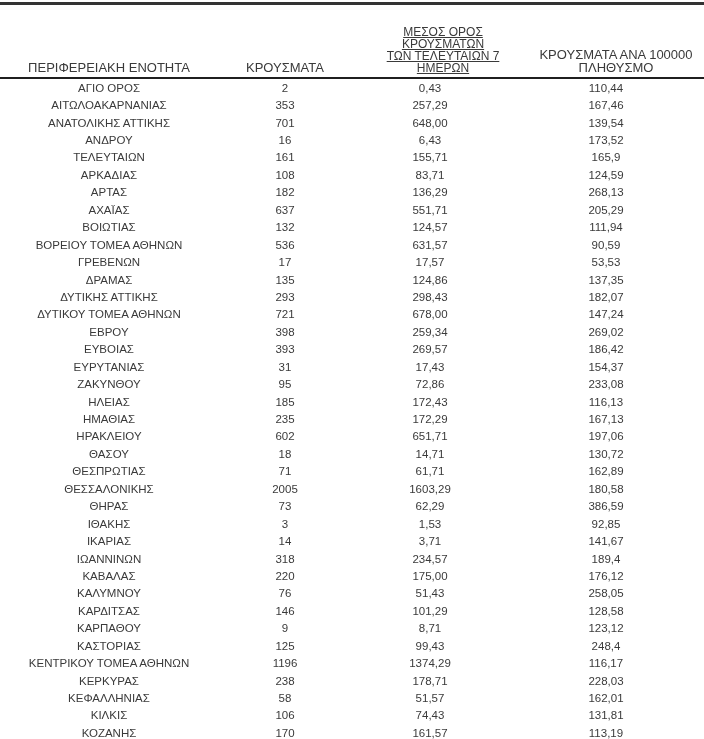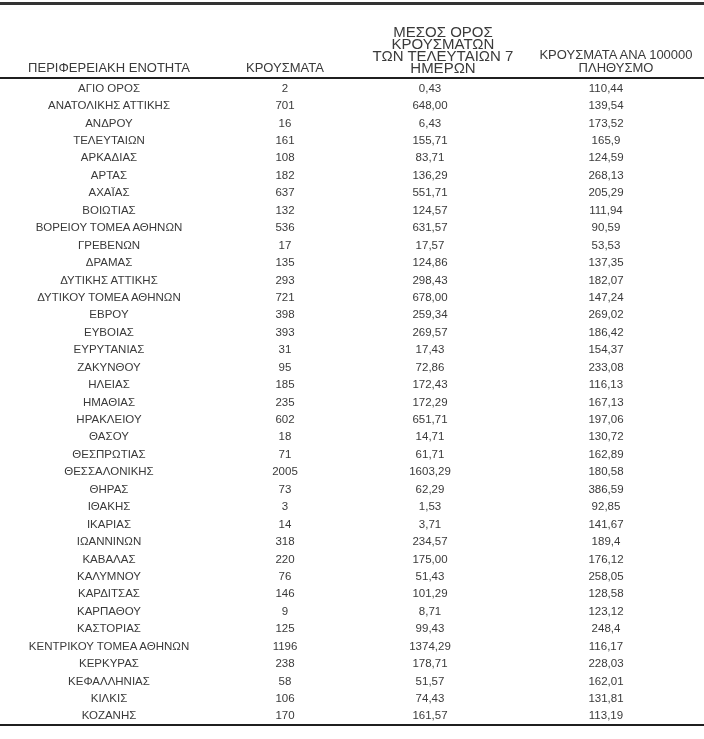--- a/index.html
+++ b/index.html
@@ -41,23 +41,24 @@
     font-weight: 400;
     font-size: 13px;
     line-height: 13px;
     text-align: center;
     vertical-align: bottom;
     padding: 0 0 3px 0;
     border-bottom: 2.5px solid #1f1f1f;
     color: #3a3a3a;
   }
   thead th.small {
-    font-size: 15px;
+    font-size: 12px;
     line-height: 12px;
     padding-left: 16px;
+    text-decoration: underline;
   }
   thead th.h-per100k { padding-left: 10px; }
   tbody td {
     font-size: 11.5px;
     height: 17.45px;
     padding: 0;
     text-align: center;
     vertical-align: middle;
     white-space: nowrap;
     color: #3a3a3a;
@@ -97,20 +98,26 @@
       </tr>
     </thead>
     <tbody id="tbody">
         <tr>
     <td class="c-name">ΑΓΙΟ ΟΡΟΣ</td>
     <td class="c-cases">2</td>
     <td class="c-avg7">0,43</td>
     <td class="c-per100k">110,44</td>
   </tr>
         <tr>
+    <td class="c-name">ΑΙΤΩΛΟΑΚΑΡΝΑΝΙΑΣ</td>
+    <td class="c-cases">353</td>
+    <td class="c-avg7">257,29</td>
+    <td class="c-per100k">167,46</td>
+  </tr>
+        <tr>
     <td class="c-name">ΑΝΑΤΟΛΙΚΗΣ ΑΤΤΙΚΗΣ</td>
     <td class="c-cases">701</td>
     <td class="c-avg7">648,00</td>
     <td class="c-per100k">139,54</td>
   </tr>
         <tr>
     <td class="c-name">ΑΝΔΡΟΥ</td>
     <td class="c-cases">16</td>
     <td class="c-avg7">6,43</td>
     <td class="c-per100k">173,52</td>

